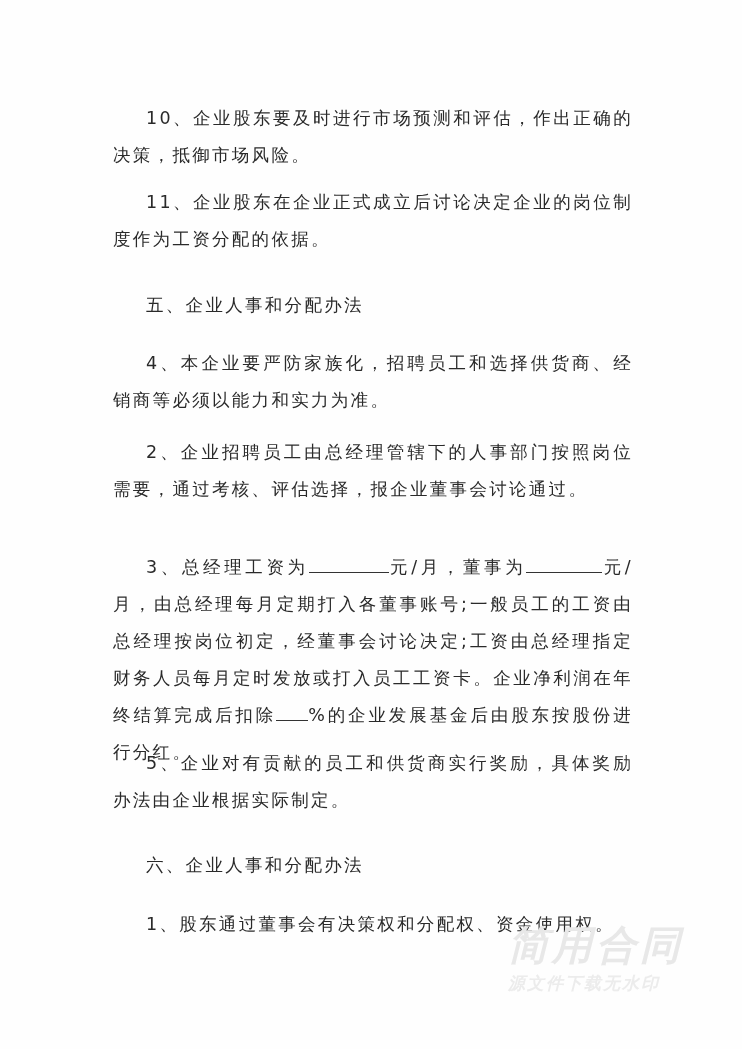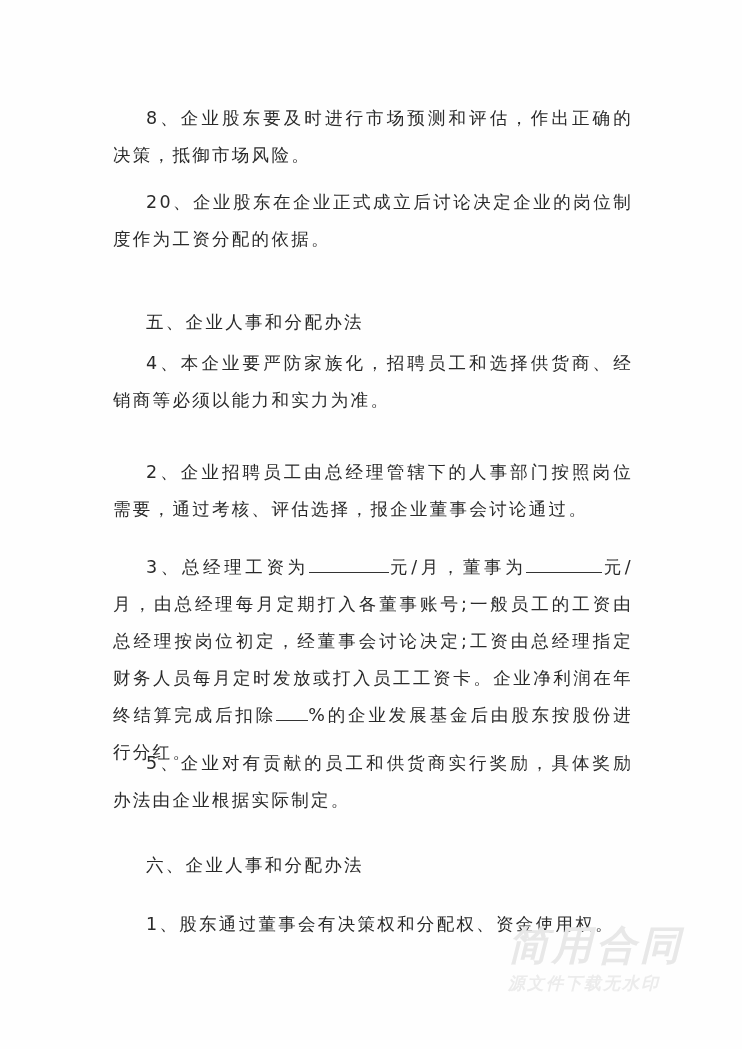--- a/index.html
+++ b/index.html
@@ -27,25 +27,25 @@
     }
     .wm-sub {
       font-family: "DejaVu Sans", sans-serif; font-weight: bold; font-style: italic;
       font-size: 17px; letter-spacing: 2px; color: #ececec; line-height: 30px;
     }
   </style>
 </head>
 <body>
 
 <div class="page">
-  <p class="para" style="top:100px">8、企业股东要及时进行市场预测和评估，作出正确的决策，抵御市场风险。</p>
-  <p class="para" style="top:184px">20、企业股东在企业正式成立后讨论决定企业的岗位制度作为工资分配的依据。</p>
-  <p class="para" style="top:304px">五、企业人事和分配办法</p>
+  <p class="para" style="top:100px">10、企业股东要及时进行市场预测和评估，作出正确的决策，抵御市场风险。</p>
+  <p class="para" style="top:184px">11、企业股东在企业正式成立后讨论决定企业的岗位制度作为工资分配的依据。</p>
+  <p class="para" style="top:287px">五、企业人事和分配办法</p>
   <p class="para" style="top:345px">4、本企业要严防家族化，招聘员工和选择供货商、经销商等必须以能力和实力为准。</p>
-  <p class="para" style="top:454px">2、企业招聘员工由总经理管辖下的人事部门按照岗位需要，通过考核、评估选择，报企业董事会讨论通过。</p>
+  <p class="para" style="top:434px">2、企业招聘员工由总经理管辖下的人事部门按照岗位需要，通过考核、评估选择，报企业董事会讨论通过。</p>
   <p class="para" style="top:549px">
     <span>3、总经理工资为</span><span class="blank b1"></span><span>元/月，董事为</span><span class="blank b2"></span><span>元/月，由总经理每月定期打入各董事账号;一般员工的工资由总经理按岗位初定，经董事会讨论决定;工资由总经理指定财务人员每月定时发放或打入员工工资卡。企业净利润在年终结算完成后扣除</span><span class="blank b3"></span><span>%的企业发展基金后由股东按股份进行分红。</span>
   </p>
   <p class="para" style="top:745px">5、企业对有贡献的员工和供货商实行奖励，具体奖励办法由企业根据实际制定。</p>
   <p class="para" style="top:847px">六、企业人事和分配办法</p>
   <p class="para" style="top:906px">1、股东通过董事会有决策权和分配权、资金使用权。</p>
 </div>
 
 <div class="watermark">
   <div class="wm-title">简用合同</div>

